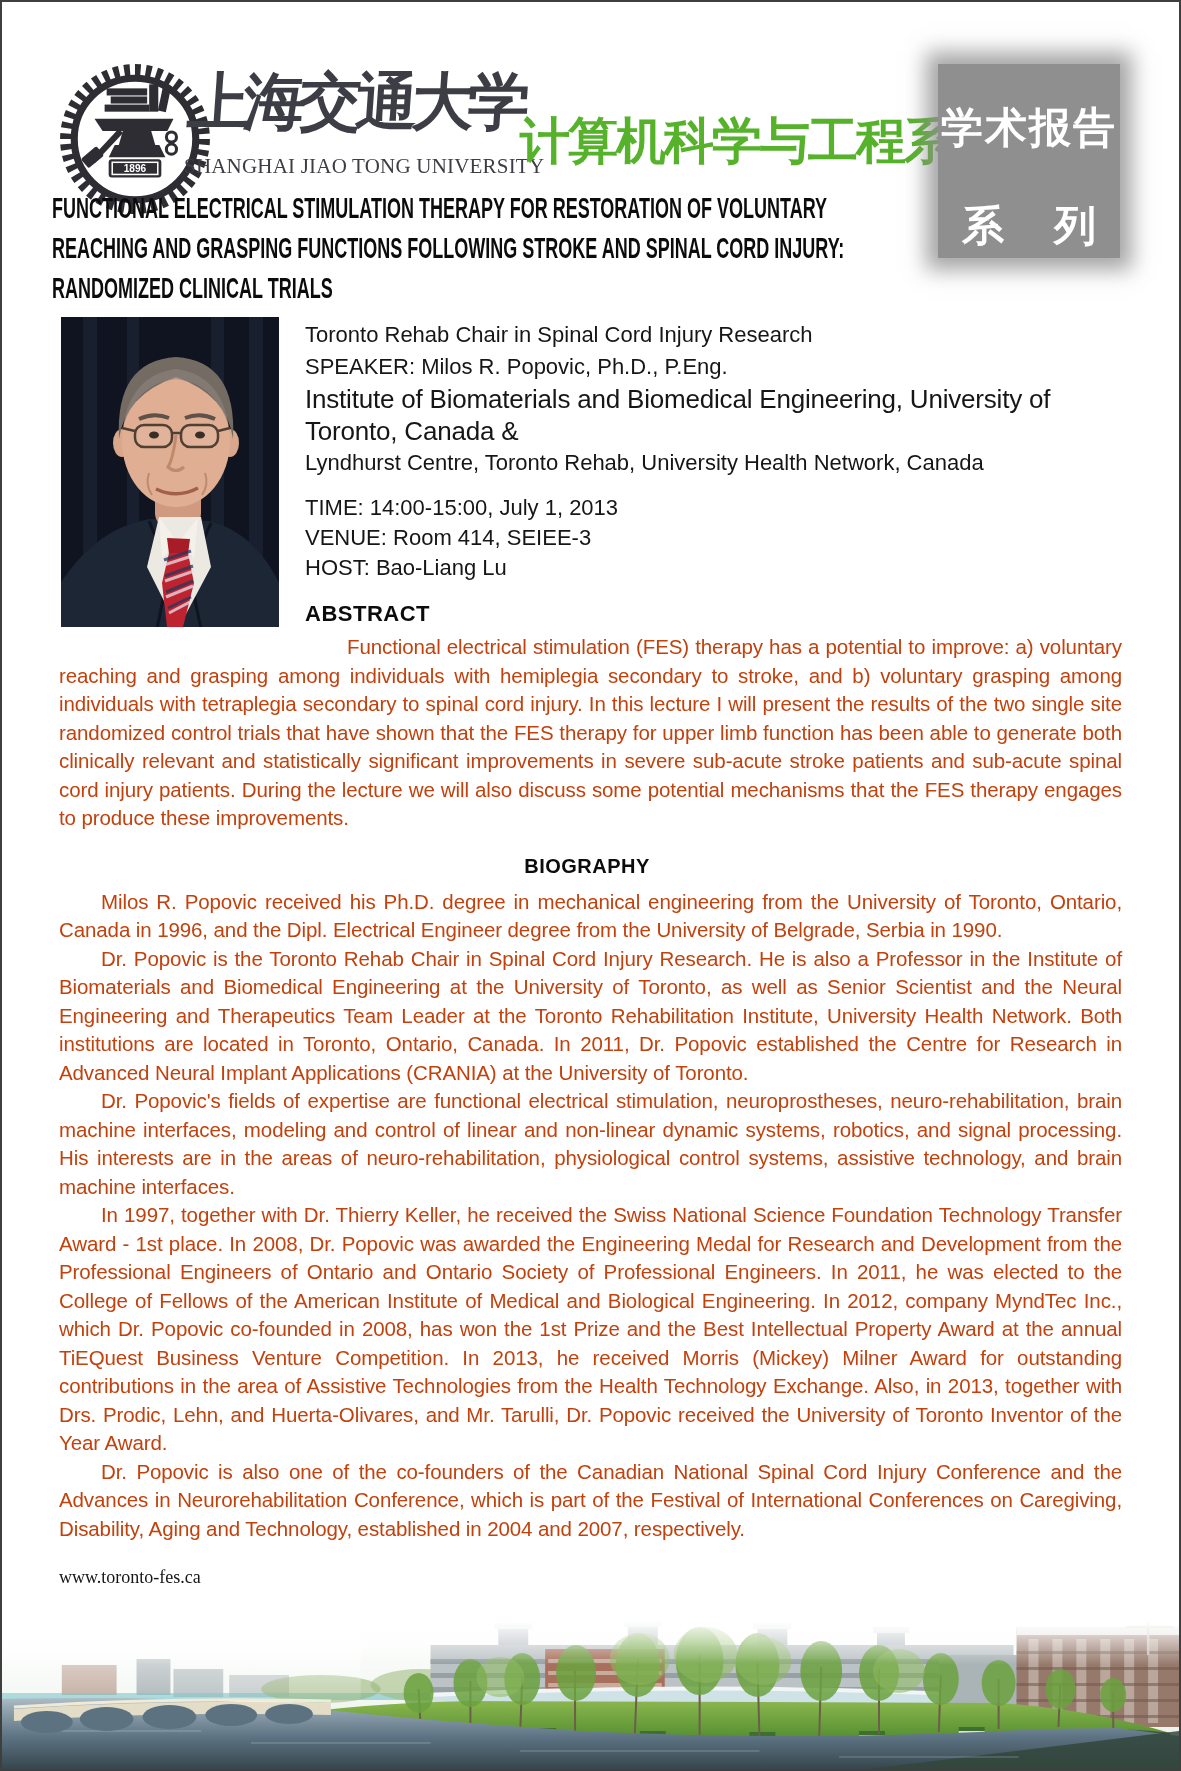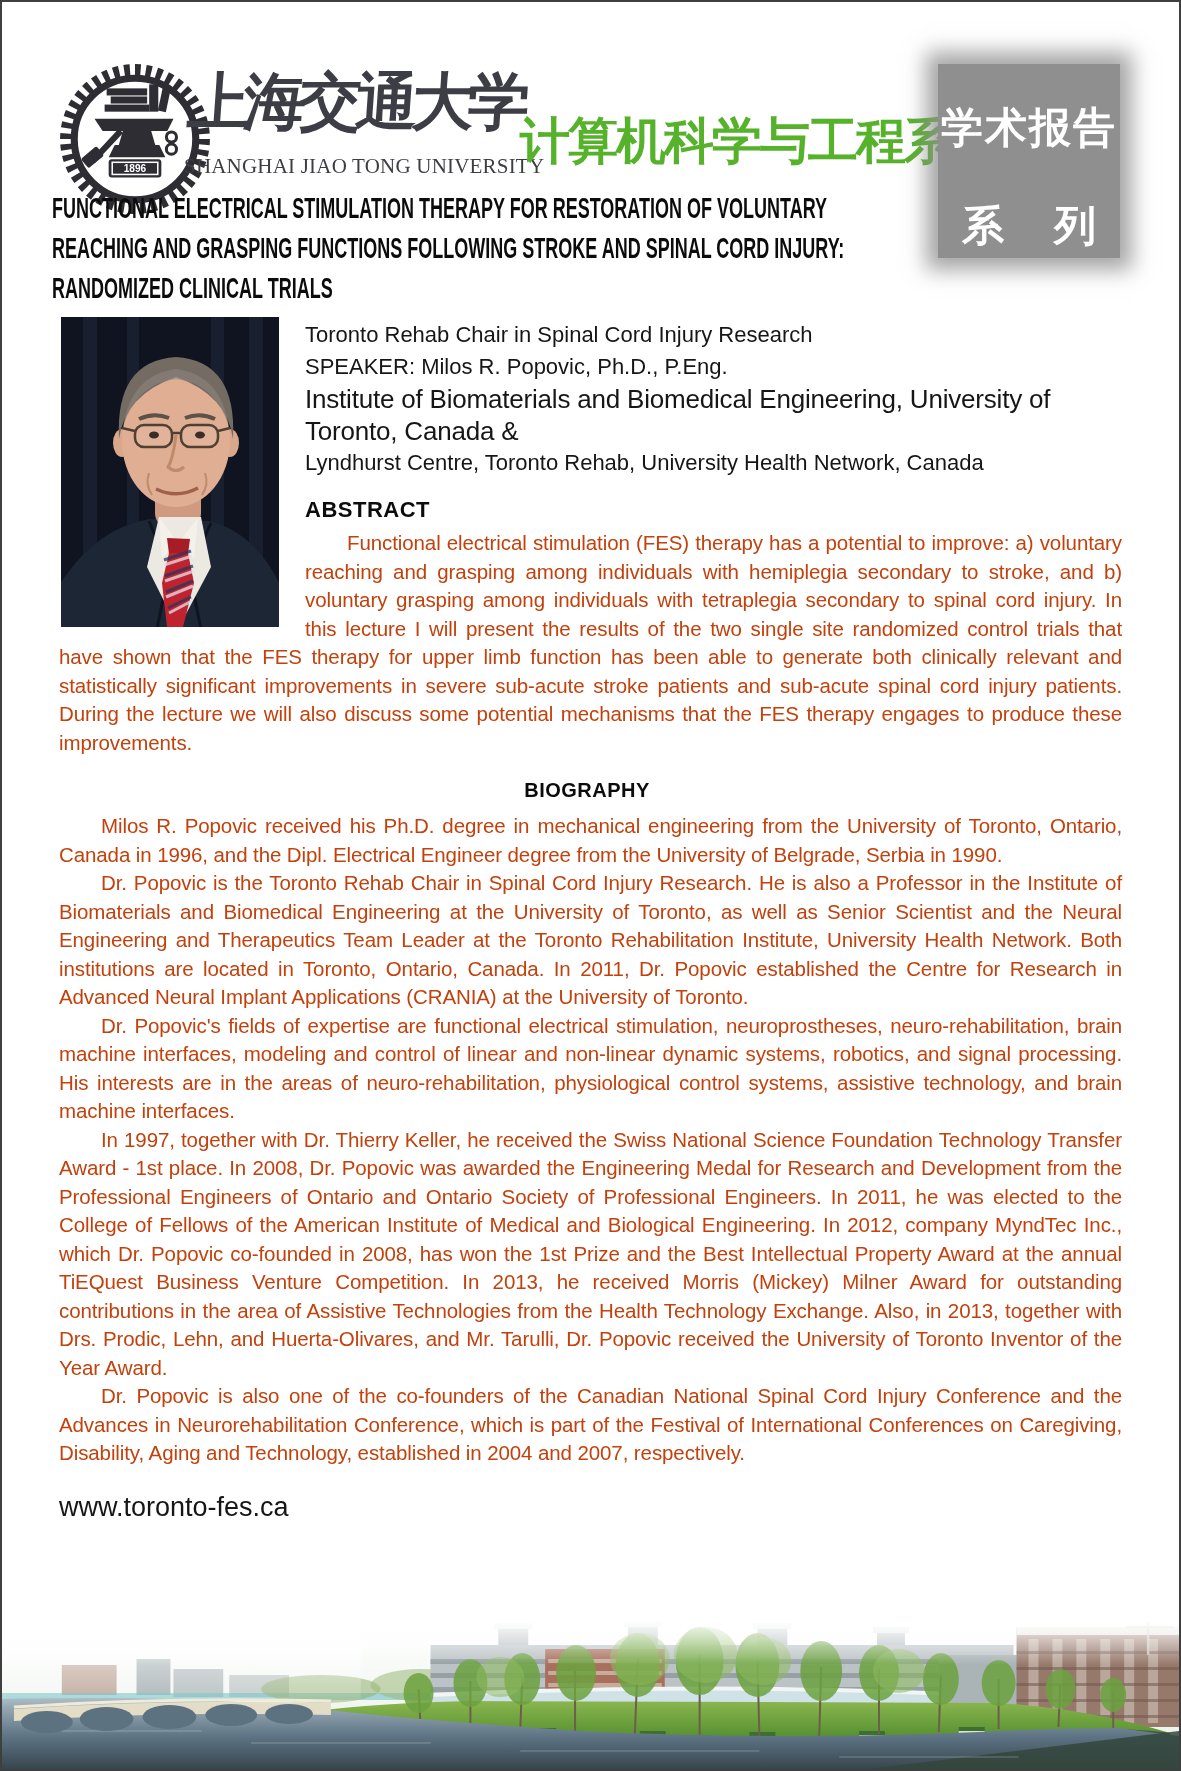--- a/index.html
+++ b/index.html
@@ -64,21 +64,21 @@
     margin:18px 0 6px 24px; color:#0c0c0c;
   }
   .abstract-text, .bio-p {
     font-size:20.5px; line-height:28.5px; letter-spacing:-0.1px;
     text-align:justify; text-indent:42px; color:#c2410c;
   }
   .bio-heading {
     font-size:20px; font-weight:bold; letter-spacing:0.5px;
     margin:22px 0 10px -7px; color:#0c0c0c; clear:left;text-align:center;
   }
-  .website { font-size:27px; margin-top:24px; }
+  .website { font-size:18px; margin-top:24px;font-family:Liberation Serif, serif; }
 
   
   .panorama { position:absolute; left:0; right:0; bottom:0; height:150px; width:100%; display:block; }
 </style>
 </head>
 <body>
 
 <div class="poster">
 
   <div class="header">
@@ -177,20 +177,25 @@
       </g>
     </svg>
 
     <div class="speaker-block">
       <div>Toronto Rehab Chair in Spinal Cord Injury Research</div>
       <div>SPEAKER:  Milos R. Popovic, Ph.D., P.Eng.</div>
       <div class="sp-small">Institute of Biomaterials and Biomedical Engineering, University of Toronto, Canada &amp;</div>
       <div>Lyndhurst Centre, Toronto Rehab, University Health Network, Canada</div>
     </div>
 
+    <div class="time-block">
+      <div>TIME: 14:00-15:00, July 1, 2013</div>
+      <div>VENUE: Room 414, SEIEE-3</div>
+      <div>HOST: Bao-Liang Lu</div>
+    </div>
 
     <h2 class="abstract-heading">ABSTRACT</h2>
     <p class="abstract-text">Functional electrical stimulation (FES) therapy has a potential to improve: a) voluntary reaching and grasping among individuals with hemiplegia secondary to stroke, and b) voluntary grasping among individuals with tetraplegia secondary to spinal cord injury. In this lecture I will present the results of the two single site randomized control trials that have shown that the FES therapy for upper limb function has been able to generate both clinically relevant and statistically significant improvements in severe sub-acute stroke patients and sub-acute spinal cord injury patients. During the lecture we will also discuss some potential mechanisms that the FES therapy engages to produce these improvements.</p>
 
     <h2 class="bio-heading">BIOGRAPHY</h2>
     <p class="bio-p">Milos R. Popovic received his Ph.D. degree in mechanical engineering from the University of Toronto, Ontario, Canada in 1996, and the Dipl. Electrical Engineer degree from the University of Belgrade, Serbia in 1990.</p>
     <p class="bio-p">Dr. Popovic is the Toronto Rehab Chair in Spinal Cord Injury Research.  He is also a Professor in the Institute of Biomaterials and Biomedical Engineering at the University of Toronto, as well as Senior Scientist and the Neural Engineering and Therapeutics Team Leader at the Toronto Rehabilitation Institute, University Health Network.  Both institutions are located in Toronto, Ontario, Canada.  In 2011, Dr. Popovic established the Centre for Research in Advanced Neural Implant Applications (CRANIA) at the University of Toronto.</p>
     <p class="bio-p">Dr. Popovic's fields of expertise are functional electrical stimulation, neuroprostheses, neuro-rehabilitation, brain machine interfaces, modeling and control of linear and non-linear dynamic systems, robotics, and signal processing.  His interests are in the areas of neuro-rehabilitation, physiological control systems, assistive technology, and brain machine interfaces.</p>
     <p class="bio-p">In 1997, together with Dr. Thierry Keller, he received the Swiss National Science Foundation Technology Transfer Award - 1st place.  In 2008, Dr. Popovic was awarded the Engineering Medal for Research and Development from the Professional Engineers of Ontario and Ontario Society of Professional Engineers.  In 2011, he was elected to the College of Fellows of the American Institute of Medical and Biological Engineering.  In 2012, company MyndTec Inc., which Dr. Popovic co-founded in 2008, has won the 1st Prize and the Best Intellectual Property Award at the annual TiEQuest Business Venture Competition.  In 2013, he received Morris (Mickey) Milner Award for outstanding contributions in the area of Assistive Technologies from the Health Technology Exchange. Also, in 2013, together with Drs. Prodic, Lehn, and Huerta-Olivares, and Mr. Tarulli, Dr. Popovic received the University of Toronto Inventor of the Year Award.</p>
     <p class="bio-p">Dr. Popovic is also one of the co-founders of the Canadian National Spinal Cord Injury Conference and the Advances in Neurorehabilitation Conference, which is part of the Festival of International Conferences on Caregiving, Disability, Aging and Technology, established in 2004 and 2007, respectively.</p>

